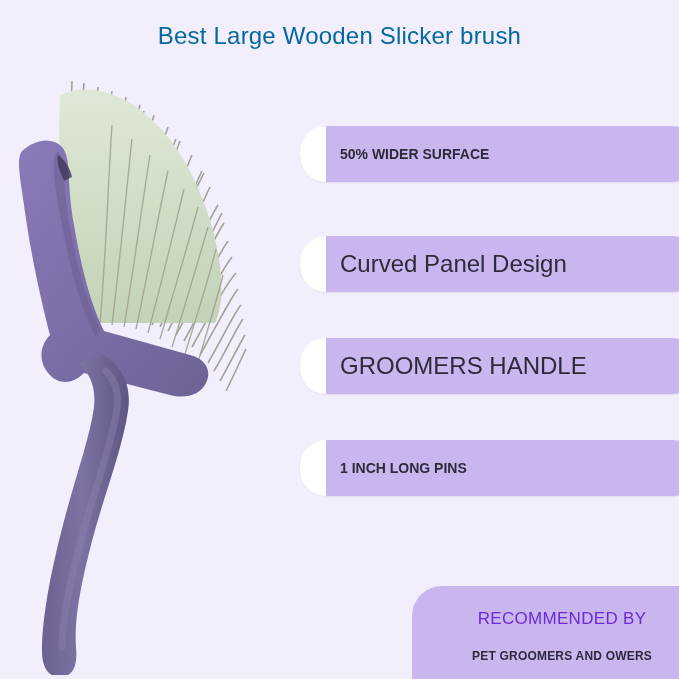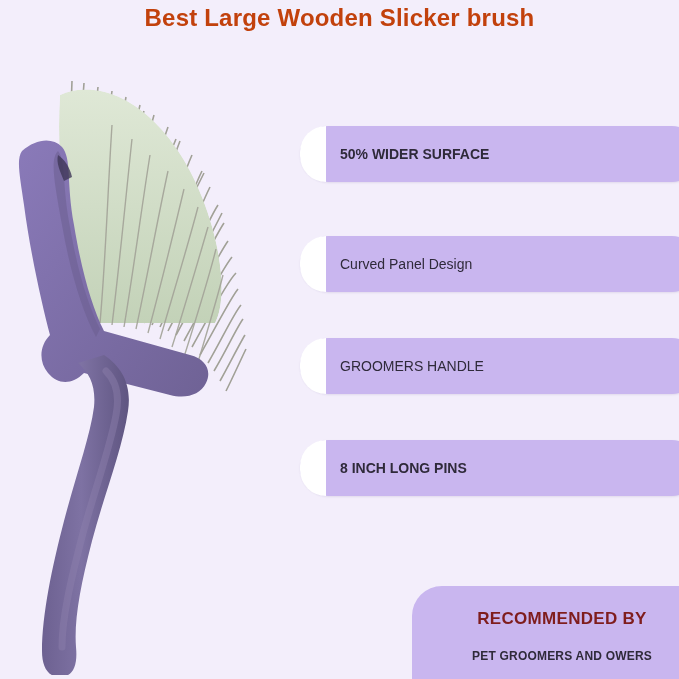--- a/index.html
+++ b/index.html
@@ -13,27 +13,27 @@
   .canvas {
     position: relative;
     width: 679px;
     height: 679px;
     background: #f3eefb;
     overflow: hidden;
   }
   
   .title {
     position: absolute;
-    top: 4px;
+    top: 22px;
     left: 0;
     width: 679px;
     text-align: center;
     font-size: 24px;
-    font-weight: bold;
-    color: #c2410c;
+    font-weight: normal;
+    color: #0369a1;
     letter-spacing: 0.2px;
   }
   
   .pill {
     position: absolute;
     left: 300px;
     width: 400px;
     height: 56px;
     border-radius: 28px;
     background: #c9b6ef;
@@ -48,21 +48,21 @@
     top: 0;
     width: 26px;
     height: 56px;
     border-top-left-radius: 28px;
     border-bottom-left-radius: 28px;
     background: #ffffff;
   }
   .pill-label {
     position: relative;
     margin-left: 40px;
-    font-size: 14px;
+    font-size: 24px;
     color: #2f2a3a;
     white-space: nowrap;
   }
   .pill.bold .pill-label {
     font-weight: bold;
     font-size: 14px;
   }
   #pill-0 { top: 126px; }
   #pill-1 { top: 236px; }
   #pill-2 { top: 338px; }
@@ -77,22 +77,22 @@
     height: 100px;
     background: #c9b6ef;
     border-top-left-radius: 30px;
     display: flex;
     flex-direction: column;
     align-items: center;
     justify-content: center;
   }
   .badge-line1 {
     font-size: 17px;
-    font-weight: bold;
-    color: #7f1d1d;
+    font-weight: normal;
+    color: #6d28d9;
     letter-spacing: 0.3px;
     margin-bottom: 20px;
   }
   .badge-line2 {
     font-size: 12px;
     font-weight: bold;
     color: #2f2a3a;
     letter-spacing: 0.2px;
   }
 
@@ -194,21 +194,21 @@
   <div class="pill bold" id="pill-0">
     <span class="pill-label">50% WIDER SURFACE</span>
   </div>
   <div class="pill" id="pill-1">
     <span class="pill-label">Curved Panel Design</span>
   </div>
   <div class="pill" id="pill-2">
     <span class="pill-label">GROOMERS  HANDLE</span>
   </div>
   <div class="pill bold" id="pill-3">
-    <span class="pill-label">8 INCH LONG PINS</span>
+    <span class="pill-label">1 INCH LONG PINS</span>
   </div>
 
   <div class="badge">
     <div class="badge-line1">RECOMMENDED BY</div>
     <div class="badge-line2">PET GROOMERS AND OWERS</div>
   </div>
 
 </div>
 
 </body></html>

